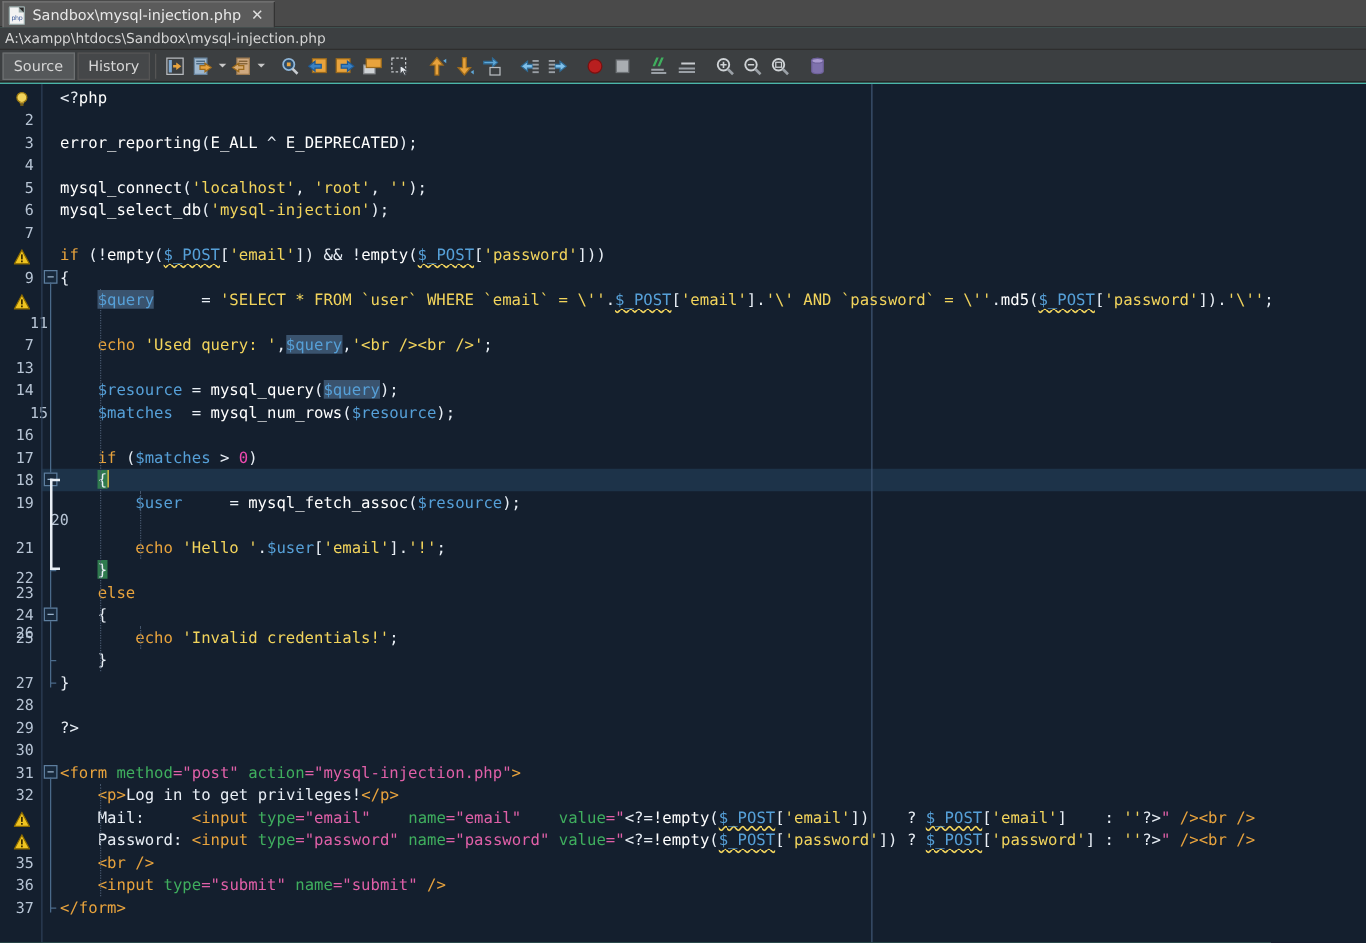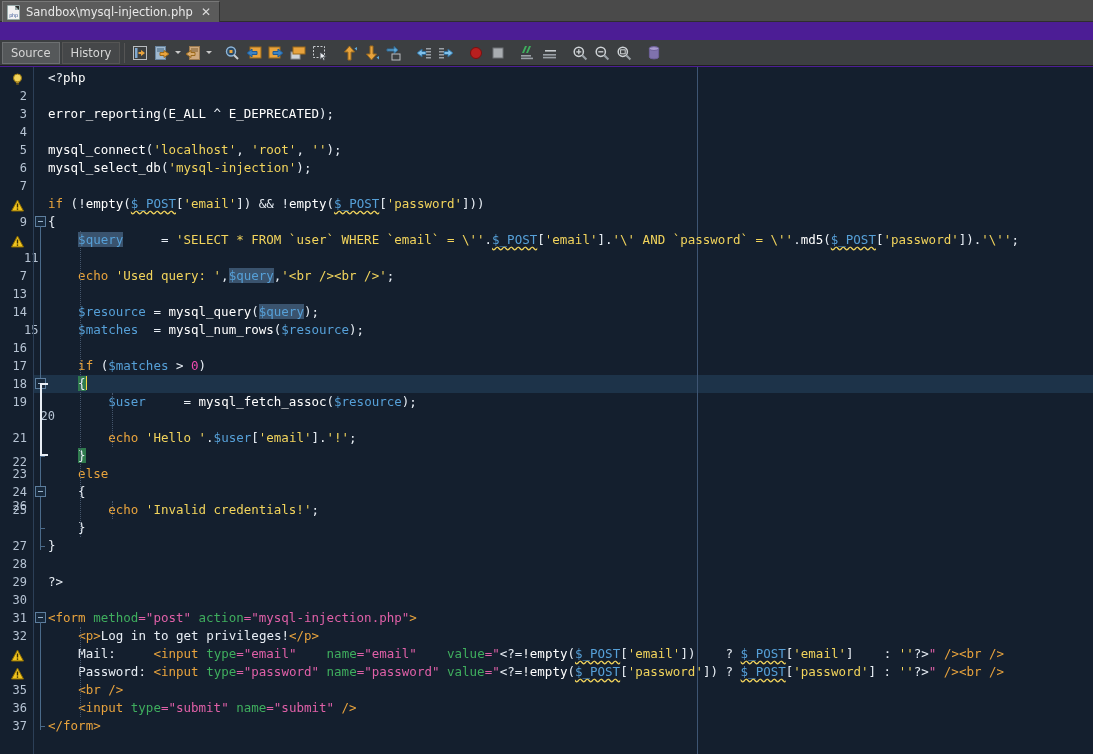--- a/index.html
+++ b/index.html
@@ -3,21 +3,21 @@
 <meta charset="utf-8">
 <style>
   * { box-sizing: border-box; }
   html, body {
     margin: 0; padding: 0;
     width: 1093px; height: 754px;
     background: #2b2b2b;
     font-family: "DejaVu Sans", sans-serif;
     overflow: hidden;
   }
-  #app { position: relative; width: 1093px; height: 754px; background: #4c1d95; }
+  #app { position: relative; width: 1093px; height: 754px; background: #5eead4; }
 
   
   .tabbar {
     position: absolute; left:0; top:0; width:1093px; height:22px;
     background: #4a4a4a;
     border-bottom: 1px solid #2e2e2e;
   }
   .tab {
     position:absolute; left:2px; top:1px; height:21px;
     background:#5b5b5b; color:#e8e8e8;
@@ -151,20 +151,23 @@
 <div id="app">
 
   <div class="tabbar">
     <div class="tab">
       <span class="tab-ico"></span>
       <span class="tab-title">Sandbox\mysql-injection.php</span>
       <span class="tab-close">✕</span>
     </div>
   </div>
 
+  <div class="pathbar">
+    <span>A:\xampp\htdocs\Sandbox\mysql-injection.php</span>
+  </div>
 
   <div class="toolbar">
     <div class="tgl active">Source</div>
     <div class="tgl">History</div>
     <div class="tsep"></div>
 
     <div class="tbtn">
       <svg width="16" height="16" viewBox="0 0 16 16">
         <rect x="1.5" y="1.5" width="13" height="13" fill="none" stroke="#b8bcc0"></rect>
         <rect x="3" y="3" width="2.5" height="10" fill="#7fa8d0"></rect>

